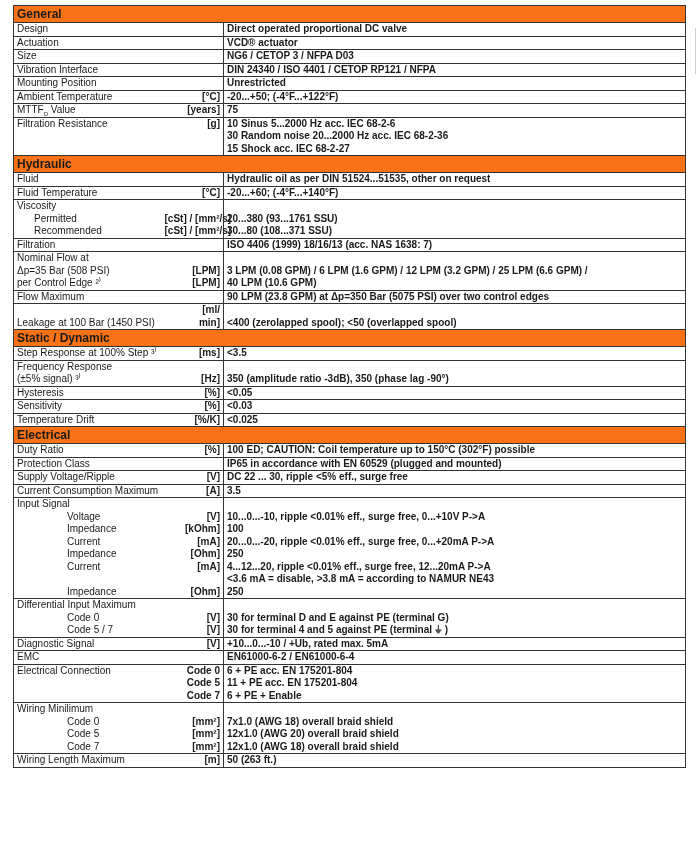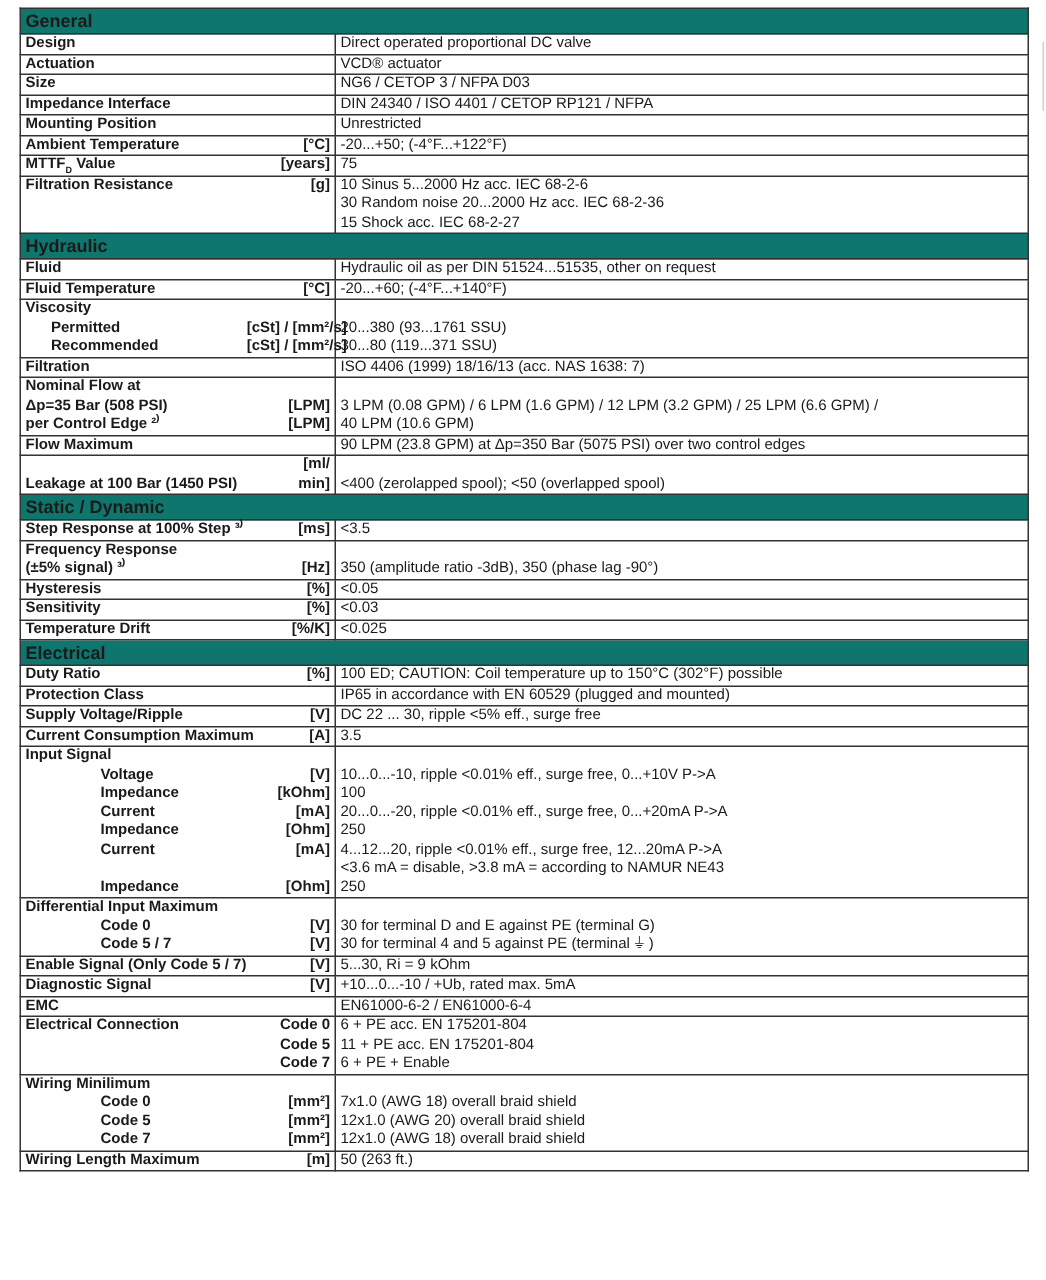--- a/index.html
+++ b/index.html
@@ -14,27 +14,27 @@
     position: absolute; left: 13px; top: 5px; width: 672px;
     border-collapse: collapse; table-layout: fixed;
   }
   .spec-table td {
     border: 1px solid #333;
     padding: 0 3px;
     vertical-align: top;
     line-height: 12.5px;
   }
   .spec-table tr.section td {
-    background: #0f766e; font-weight: bold; font-size: 12px; line-height: 14px;
+    background: #f97316; font-weight: bold; font-size: 12px; line-height: 14px;
     padding: 1px 3px;
   }
   .spec-table tr.row td { border-top: 1px solid #333; }
-  td.label { font-weight: bold; border-right: none !important; margin-left: 36px; }
+  td.label { font-weight: normal; border-right: none !important; margin-left: 36px; }
   td.unit  { font-weight: bold; text-align: right; border-left: none !important; white-space: nowrap; padding-right: 3px; }
-  td.value { font-weight: normal; margin-left: 32px; }
+  td.value { font-weight: bold; margin-left: 32px; }
   .line { display: block; white-space: nowrap; height: 12.5px; }
   .sub  { padding-left: 17px; }
   .sub2 { padding-left: 50px; }
   sub { font-size: 6px; vertical-align: sub; line-height: 0; }
 </style>
 </head>
 <body>
 
 <div class="side-mark"></div>
 
@@ -76,21 +76,21 @@
         </td>
         <td class="unit">
           <span class="line"></span>
         </td>
         <td class="value">
           <span class="line">NG6 / CETOP 3 / NFPA D03</span>
         </td>
       </tr>
       <tr class="row">
         <td class="label">
-          <span class="line">Impedance Interface</span>
+          <span class="line">Vibration Interface</span>
         </td>
         <td class="unit">
           <span class="line"></span>
         </td>
         <td class="value">
           <span class="line">DIN 24340 / ISO 4401 / CETOP RP121 / NFPA</span>
         </td>
       </tr>
       <tr class="row">
         <td class="label">
@@ -174,21 +174,21 @@
           <span class="line sub">Recommended</span>
         </td>
         <td class="unit">
           <span class="line"></span>
           <span class="line">[cSt] / [mm²/s]</span>
           <span class="line">[cSt] / [mm²/s]</span>
         </td>
         <td class="value">
           <span class="line"></span>
           <span class="line">20...380 (93...1761 SSU)</span>
-          <span class="line">30...80 (119...371 SSU)</span>
+          <span class="line">30...80 (108...371 SSU)</span>
         </td>
       </tr>
       <tr class="row">
         <td class="label">
           <span class="line">Filtration</span>
         </td>
         <td class="unit">
           <span class="line"></span>
         </td>
         <td class="value">
@@ -389,31 +389,20 @@
           <span class="line">[V]</span>
         </td>
         <td class="value">
           <span class="line"></span>
           <span class="line">30 for terminal D and E against PE (terminal G)</span>
           <span class="line">30 for terminal 4 and 5 against PE (terminal ⏚ )</span>
         </td>
       </tr>
       <tr class="row">
         <td class="label">
-          <span class="line">Enable Signal (Only Code 5 / 7)</span>
-        </td>
-        <td class="unit">
-          <span class="line">[V]</span>
-        </td>
-        <td class="value">
-          <span class="line">5...30, Ri = 9 kOhm</span>
-        </td>
-      </tr>
-      <tr class="row">
-        <td class="label">
           <span class="line">Diagnostic Signal</span>
         </td>
         <td class="unit">
           <span class="line">[V]</span>
         </td>
         <td class="value">
           <span class="line">+10...0...-10 / +Ub, rated max. 5mA</span>
         </td>
       </tr>
       <tr class="row">

